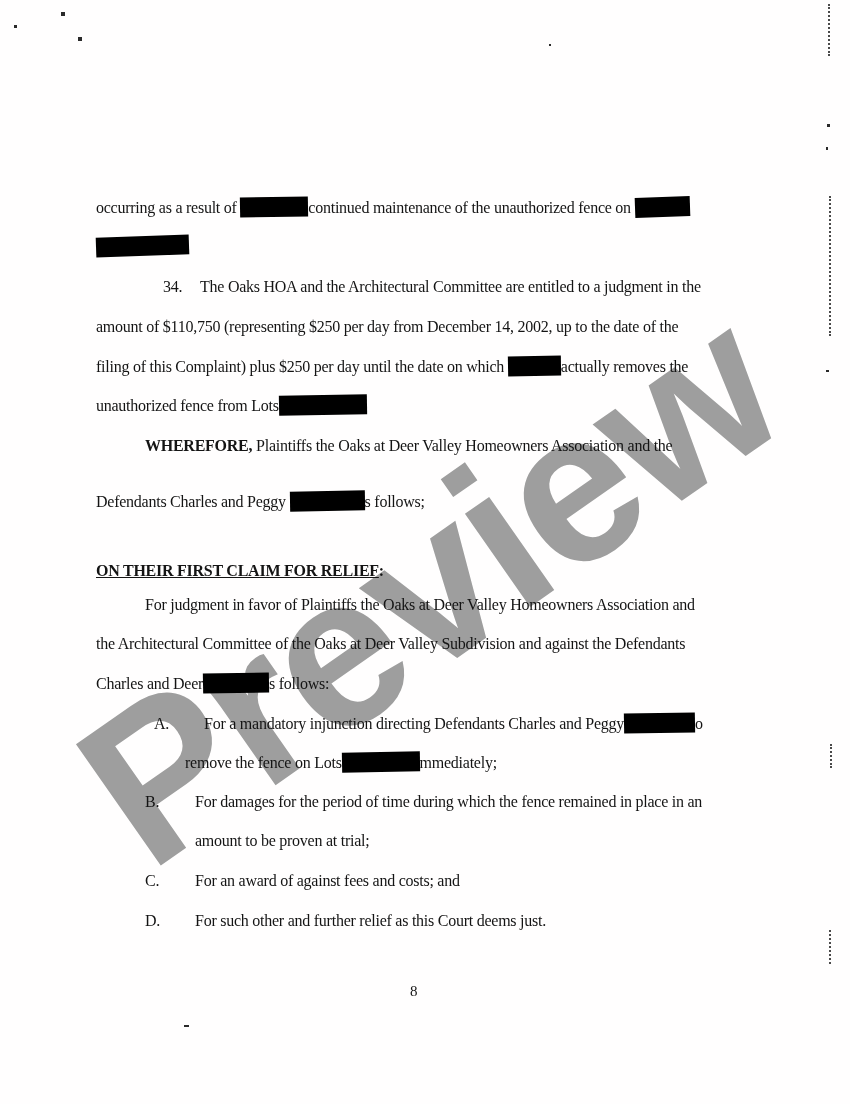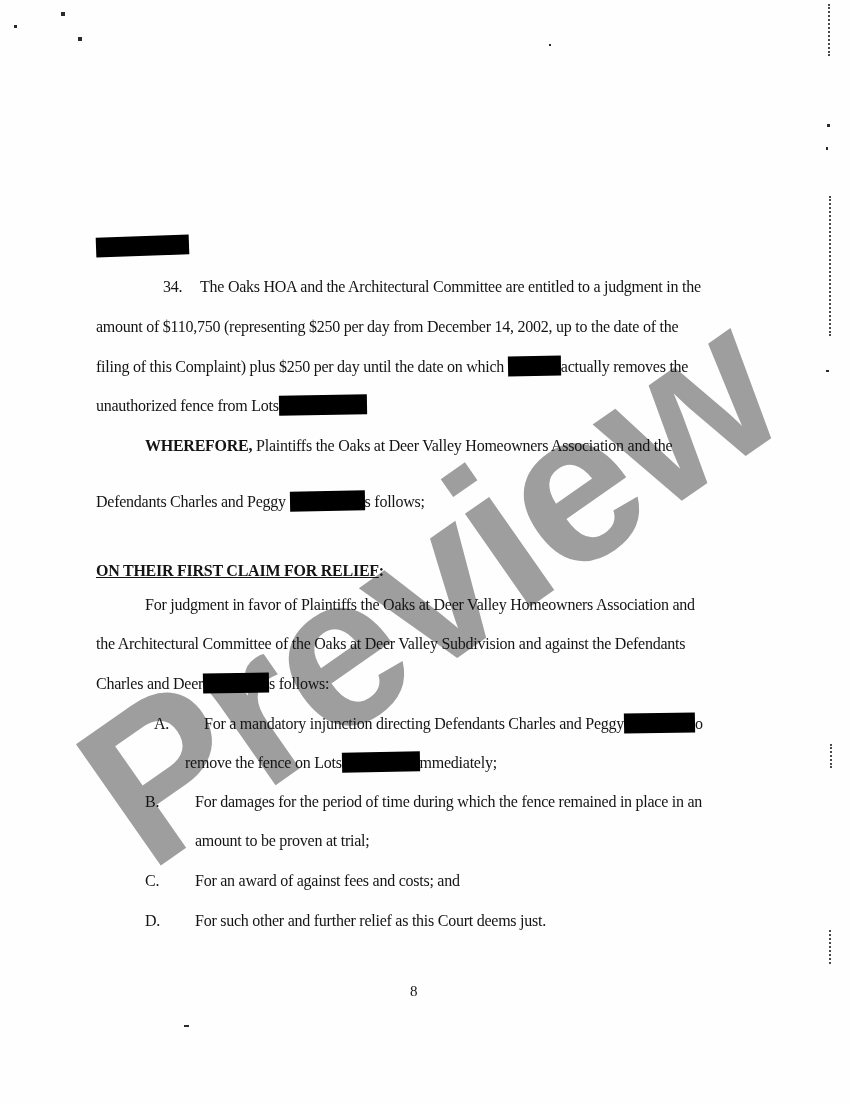--- a/index.html
+++ b/index.html
@@ -69,20 +69,21 @@
     z-index:3;
   }
 </style>
 </head>
 <body>
 
 <div class="page">
   <div class="watermark" style="color: rgb(158, 158, 158);">Preview</div>
 
   <div class="doc">
+      <div class="doc-line" style="left: 96px; top: 197px;"><span class="seg">occurring as a result of </span><span class="redaction" style="width: 68px; transform: rotate(-1deg);"></span><span class="seg">continued maintenance of the unauthorized fence on </span><span class="redaction" style="width: 55px; transform: rotate(-2deg);"></span></div>
       <div class="doc-line" style="left: 96px; top: 236px;"><span class="redaction" style="width: 93px; transform: rotate(-2deg);"></span></div>
       <div class="doc-line" style="left: 145px; top: 277px; text-align: center;"><span class="seg fixed" style="width: 55px;">34.</span><span class="seg">The Oaks HOA and the Architectural Committee are entitled to a judgment in the</span></div>
       <div class="doc-line" style="left: 96px; top: 317px;"><span class="seg">amount of $110,750 (representing $250 per day from December 14, 2002, up to the date of the</span></div>
       <div class="doc-line" style="left: 96px; top: 356px;"><span class="seg">filing of this Complaint) plus $250 per day until the date on which </span><span class="redaction" style="width: 53px; transform: rotate(-1deg);"></span><span class="seg">actually removes the</span></div>
       <div class="doc-line" style="left: 96px; top: 395px;"><span class="seg">unauthorized fence from Lots</span><span class="redaction" style="width: 88px; transform: rotate(-1deg);"></span></div>
       <div class="doc-line" style="left: 145px; top: 436px;"><span class="seg bold">WHEREFORE,</span><span class="seg"> Plaintiffs the Oaks at Deer Valley Homeowners Association and the</span></div>
       <div class="doc-line" style="left: 96px; top: 491px;"><span class="seg">Defendants Charles and Peggy </span><span class="redaction" style="width: 75px; transform: rotate(-1deg);"></span><span class="seg">s follows;</span></div>
       <div class="doc-line" style="left: 96px; top: 561px;"><span class="seg bold-underline">ON THEIR FIRST CLAIM FOR RELIEF</span><span class="seg bold">:</span></div>
       <div class="doc-line" style="left: 145px; top: 595px;"><span class="seg">For judgment in favor of Plaintiffs the Oaks at Deer Valley Homeowners Association and</span></div>
       <div class="doc-line" style="left: 96px; top: 634px;"><span class="seg">the Architectural Committee of the Oaks at Deer Valley Subdivision and against the Defendants</span></div>

